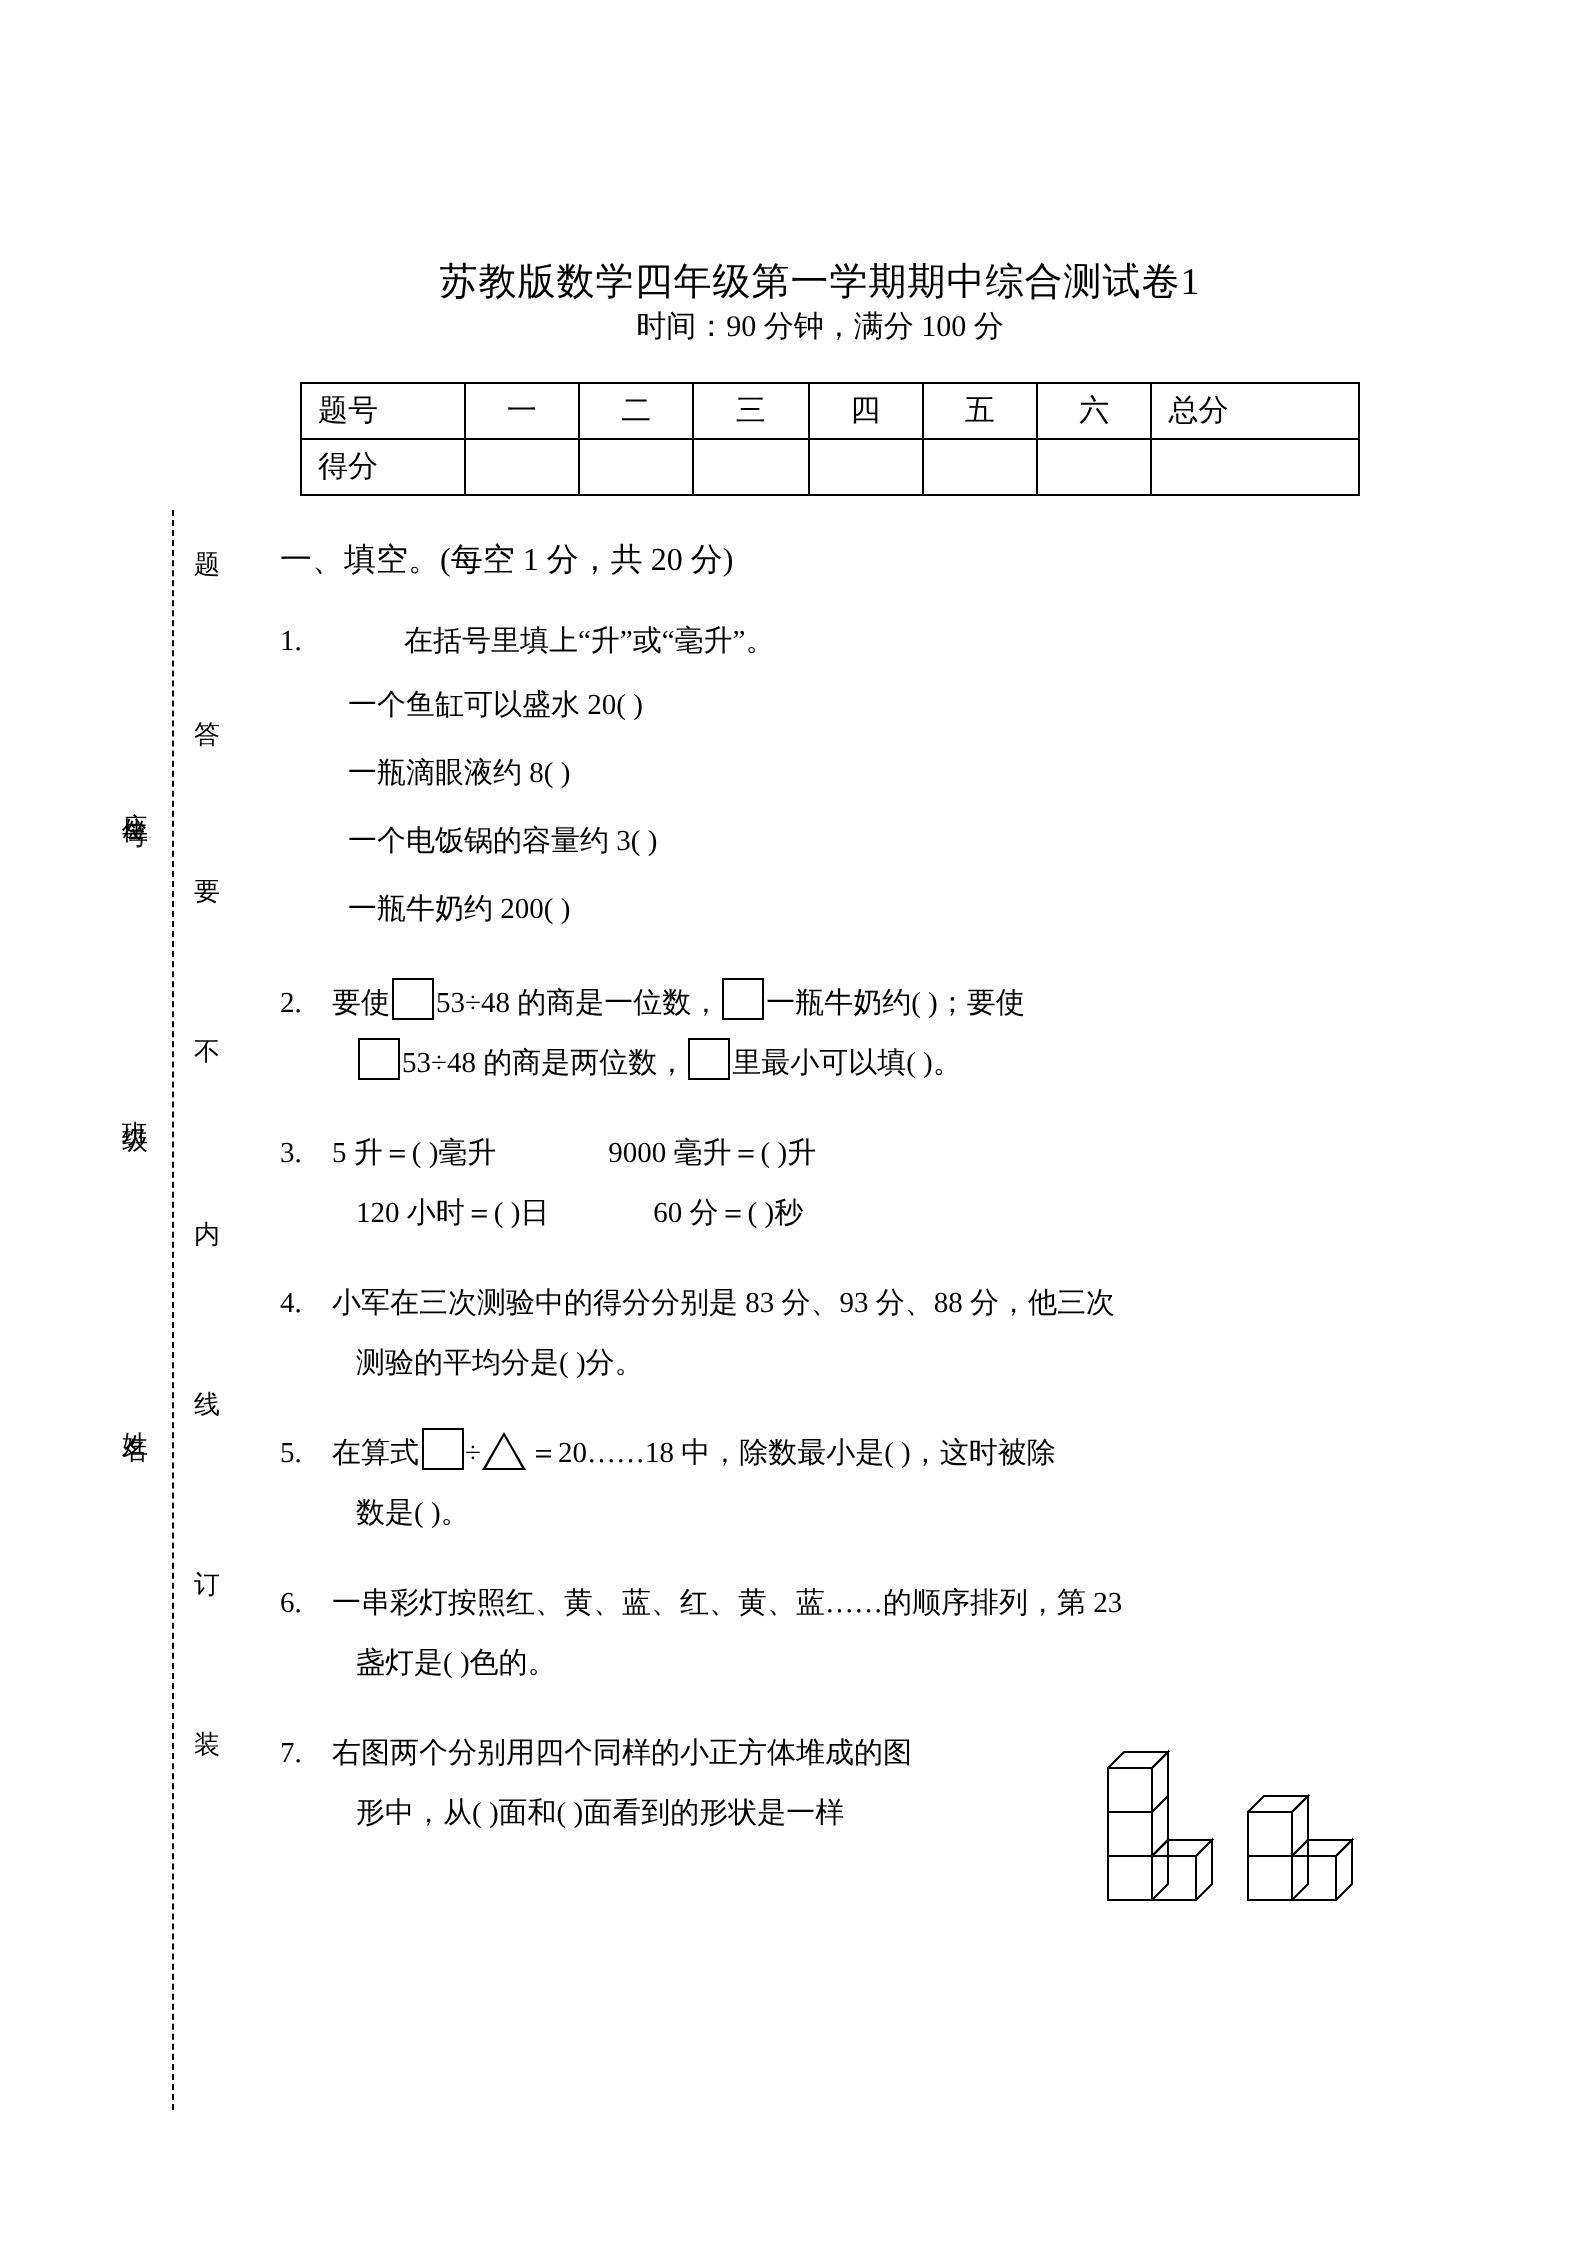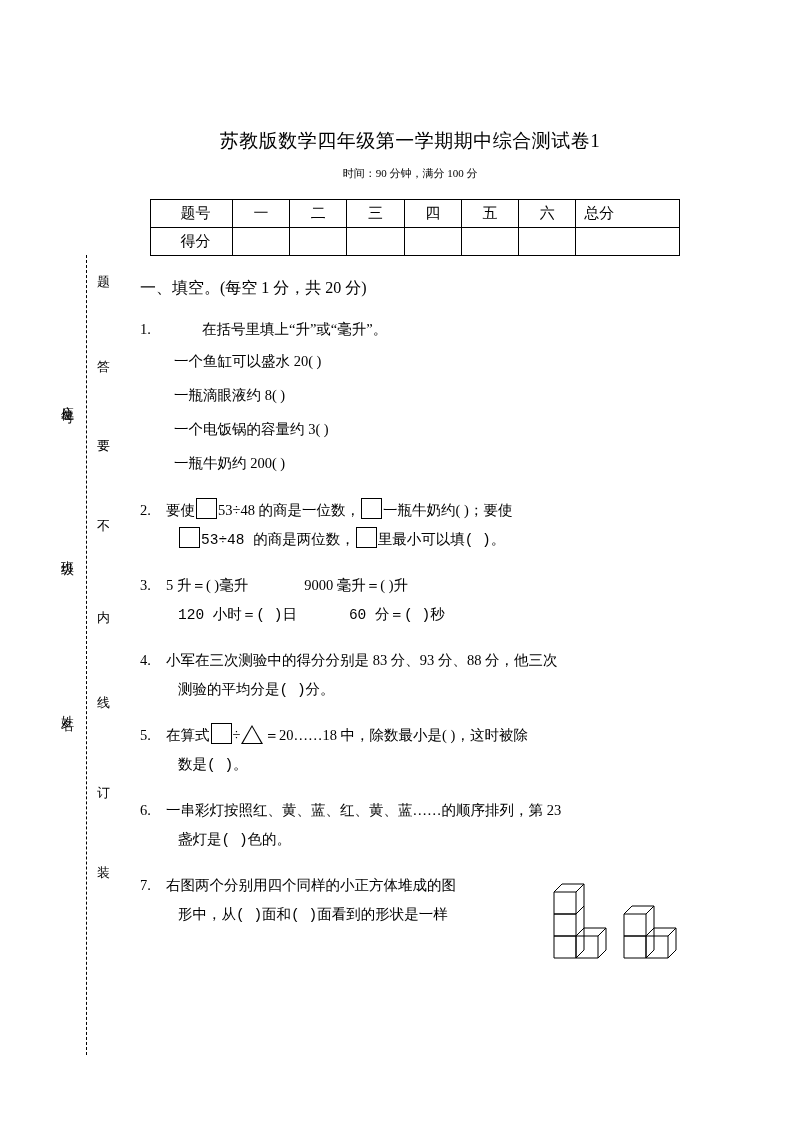--- a/index.html
+++ b/index.html
@@ -68,38 +68,37 @@
   }
   .doc-title {
     text-align: center;
     font-size: 19px;
     font-weight: normal;
     margin-top: 128px;
     letter-spacing: 0.5px;
   }
   .doc-subtitle {
     text-align: center;
-    font-size: 11px;
-    margin-top: 12px;
+    font-size: 15px;
   }
 
   
   table.score {
     border-collapse: collapse;
     margin: 18px 0 0 10px;
     table-layout: fixed;
   }
   table.score td {
     border: 1px solid #000;
     height: 27px;
     font-size: 15px;
     text-align: center;
     padding: 0;
   }
-  table.score td.head-label { width: 78px; text-align: center; padding-left: 8px; }
+  table.score td.head-label { width: 78px; text-align: left; padding-left: 8px; }
   table.score td.num { width: 60px; }
   table.score td.total { width: 102px; text-align: left; padding-left: 8px; }
 
   
   .sec-head {
     font-size: 16px;
     font-weight: normal;
     margin: 22px 0 0 0;
   }
   .q {
@@ -113,21 +112,21 @@
     width: 26px;
   }
   .q-body {
     display: inline;
     margin-left: 36px;
   }
   .indent {
     margin-left: 34px;
     line-height: 34px;
   }
-  .sub-line { margin-left: 38px; font-family: Liberation Mono, monospace; }
+  .sub-line { margin-left: 38px; }
 
   .blank-box {
     display: inline-block;
     width: 19px;
     height: 19px;
     border: 1px solid #000;
     vertical-align: -4px;
     margin: 0 1px;
   }
   .blank-tri {

